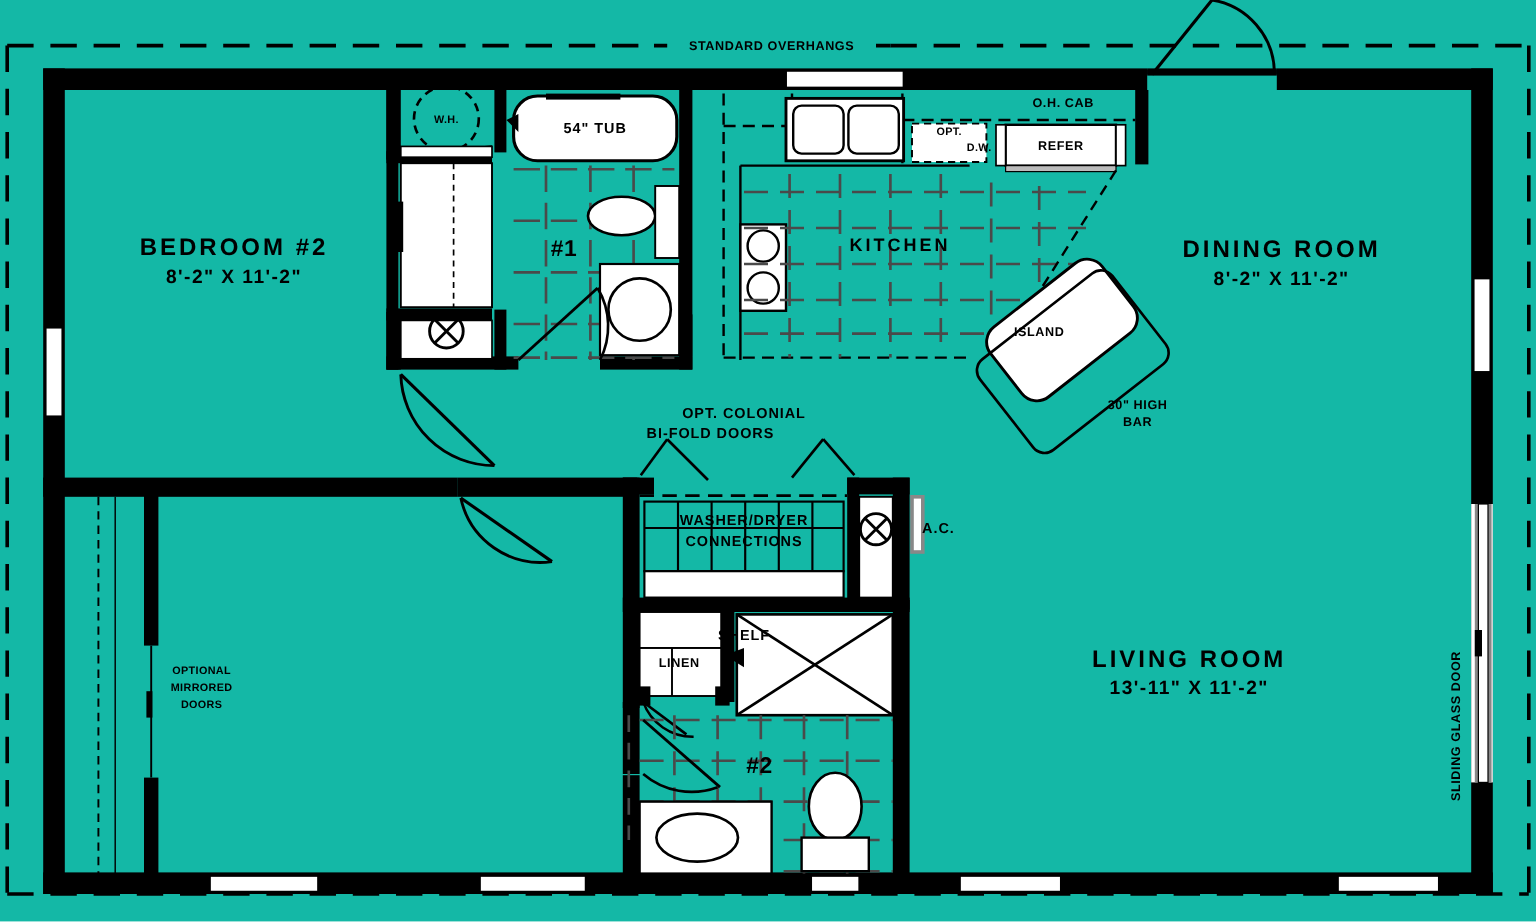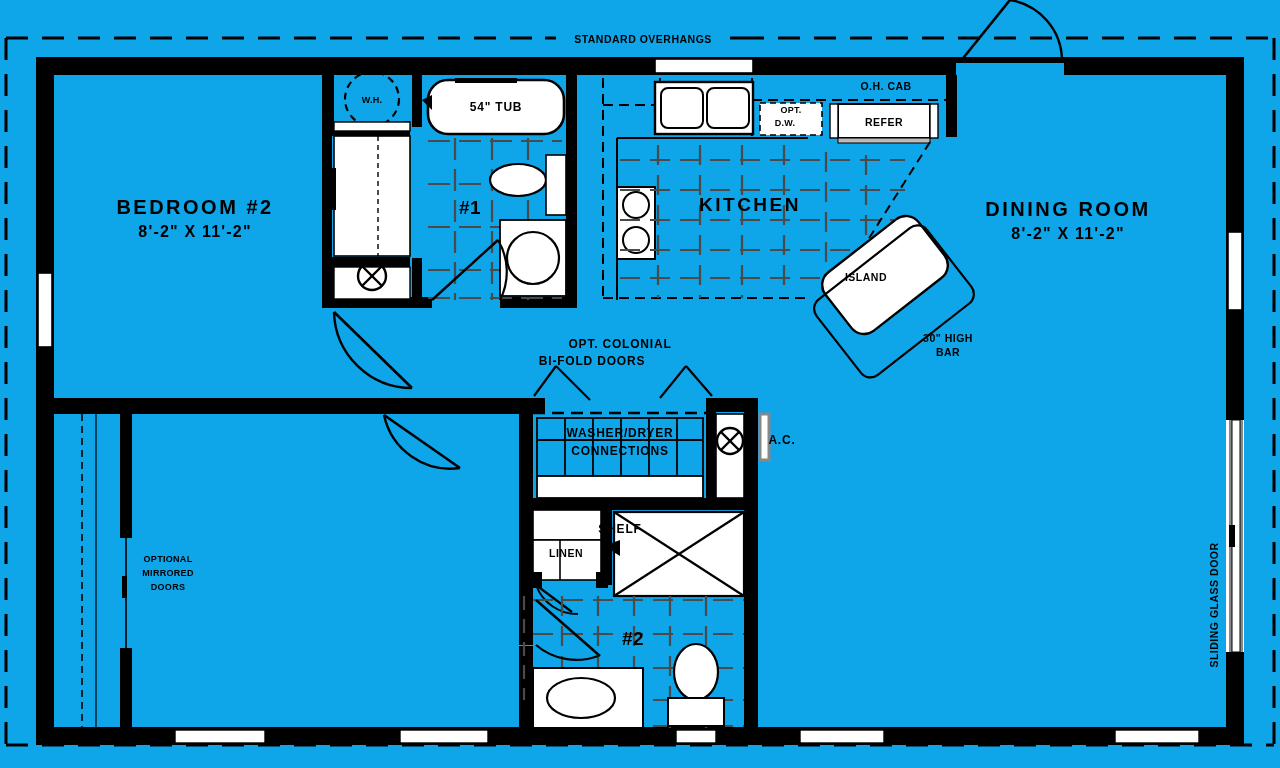--- a/index.html
+++ b/index.html
@@ -7,21 +7,21 @@
     padding: 0;
     background: #ffffff;
   }
   body {
     font-family: "Liberation Sans", sans-serif;
   }
   #plan {
     position: relative;
     width: 1280px;
     height: 768px;
-    background: #0ea5e9;
+    background: #14b8a6;
     overflow: hidden;
   }
   svg.plan-svg {
     position: absolute;
     left: 0;
     top: 0;
     width: 1280px;
     height: 768px;
   }
   .lbl {
@@ -399,37 +399,41 @@
     <div class="rname">BEDROOM  #2</div>
     <div class="rdim">8'-2" X 11'-2"</div>
   </div>
 
   <div class="roomblock" style="left:1068px; top:220px;">
     <div class="rname">DINING ROOM</div>
     <div class="rdim">8'-2" X 11'-2"</div>
   </div>
 
 
-
-  <div class="lbl room" style="left:750px; top:205px; font-size:19px;">KITCHEN</div>
+  <div class="roomblock" style="left:991px; top:561px;">
+    <div class="rname">LIVING ROOM</div>
+    <div class="rdim">13'-11" X 11'-2"</div>
+  </div>
+
+  <div class="lbl room" style="left:750px; top:205px; font-size:15px;">KITCHEN</div>
 
   <div class="lbl hash" style="left:470px; top:208px;">#1</div>
 
   <div class="lbl hash" style="left:633px; top:639px;">#2</div>
 
   <div class="lbl micro" style="left:372px; top:100px;">W.H.</div>
 
   <div class="lbl small" style="left:496px; top:108px;">54" TUB</div>
 
   <div class="lbl tiny" style="left:886px; top:86px;">O.H. CAB</div>
 
   <div class="lbl tiny" style="left:884px; top:122px;text-align:center;">REFER</div>
 
   <div class="lbl micro" style="left:791px; top:110px;">OPT.</div>
-  <div class="lbl micro" style="left:785px; top:123px;">D.W.</div>
+  <div class="lbl micro" style="left:816px; top:123px;">D.W.</div>
 
   <div class="lbl tiny" style="left:866px; top:277px;">ISLAND</div>
 
   <div class="lbl tiny" style="left:948px; top:338px;">30" HIGH</div>
   <div class="lbl tiny" style="left:948px; top:352px;">BAR</div>
 
   <div class="lbl small" style="left:620px; top:345px;">OPT. COLONIAL</div>
   <div class="lbl small" style="left:592px; top:362px;">BI-FOLD DOORS</div>
 
   <div class="lbl small" style="left:620px; top:434px;">WASHER/DRYER</div>

